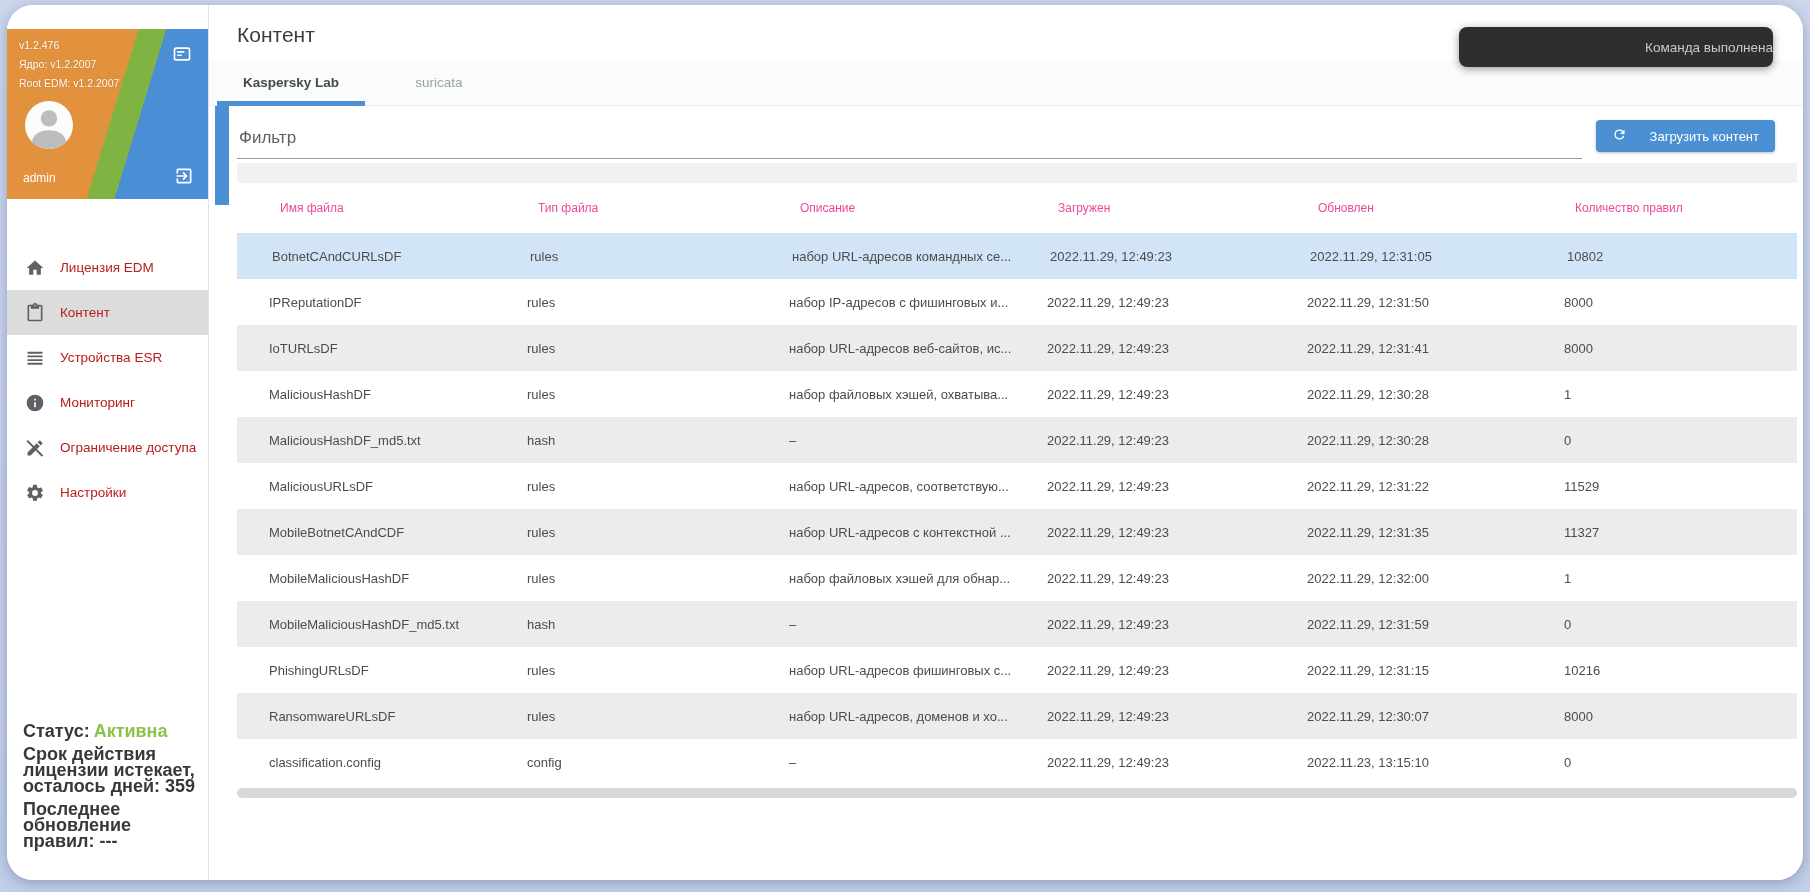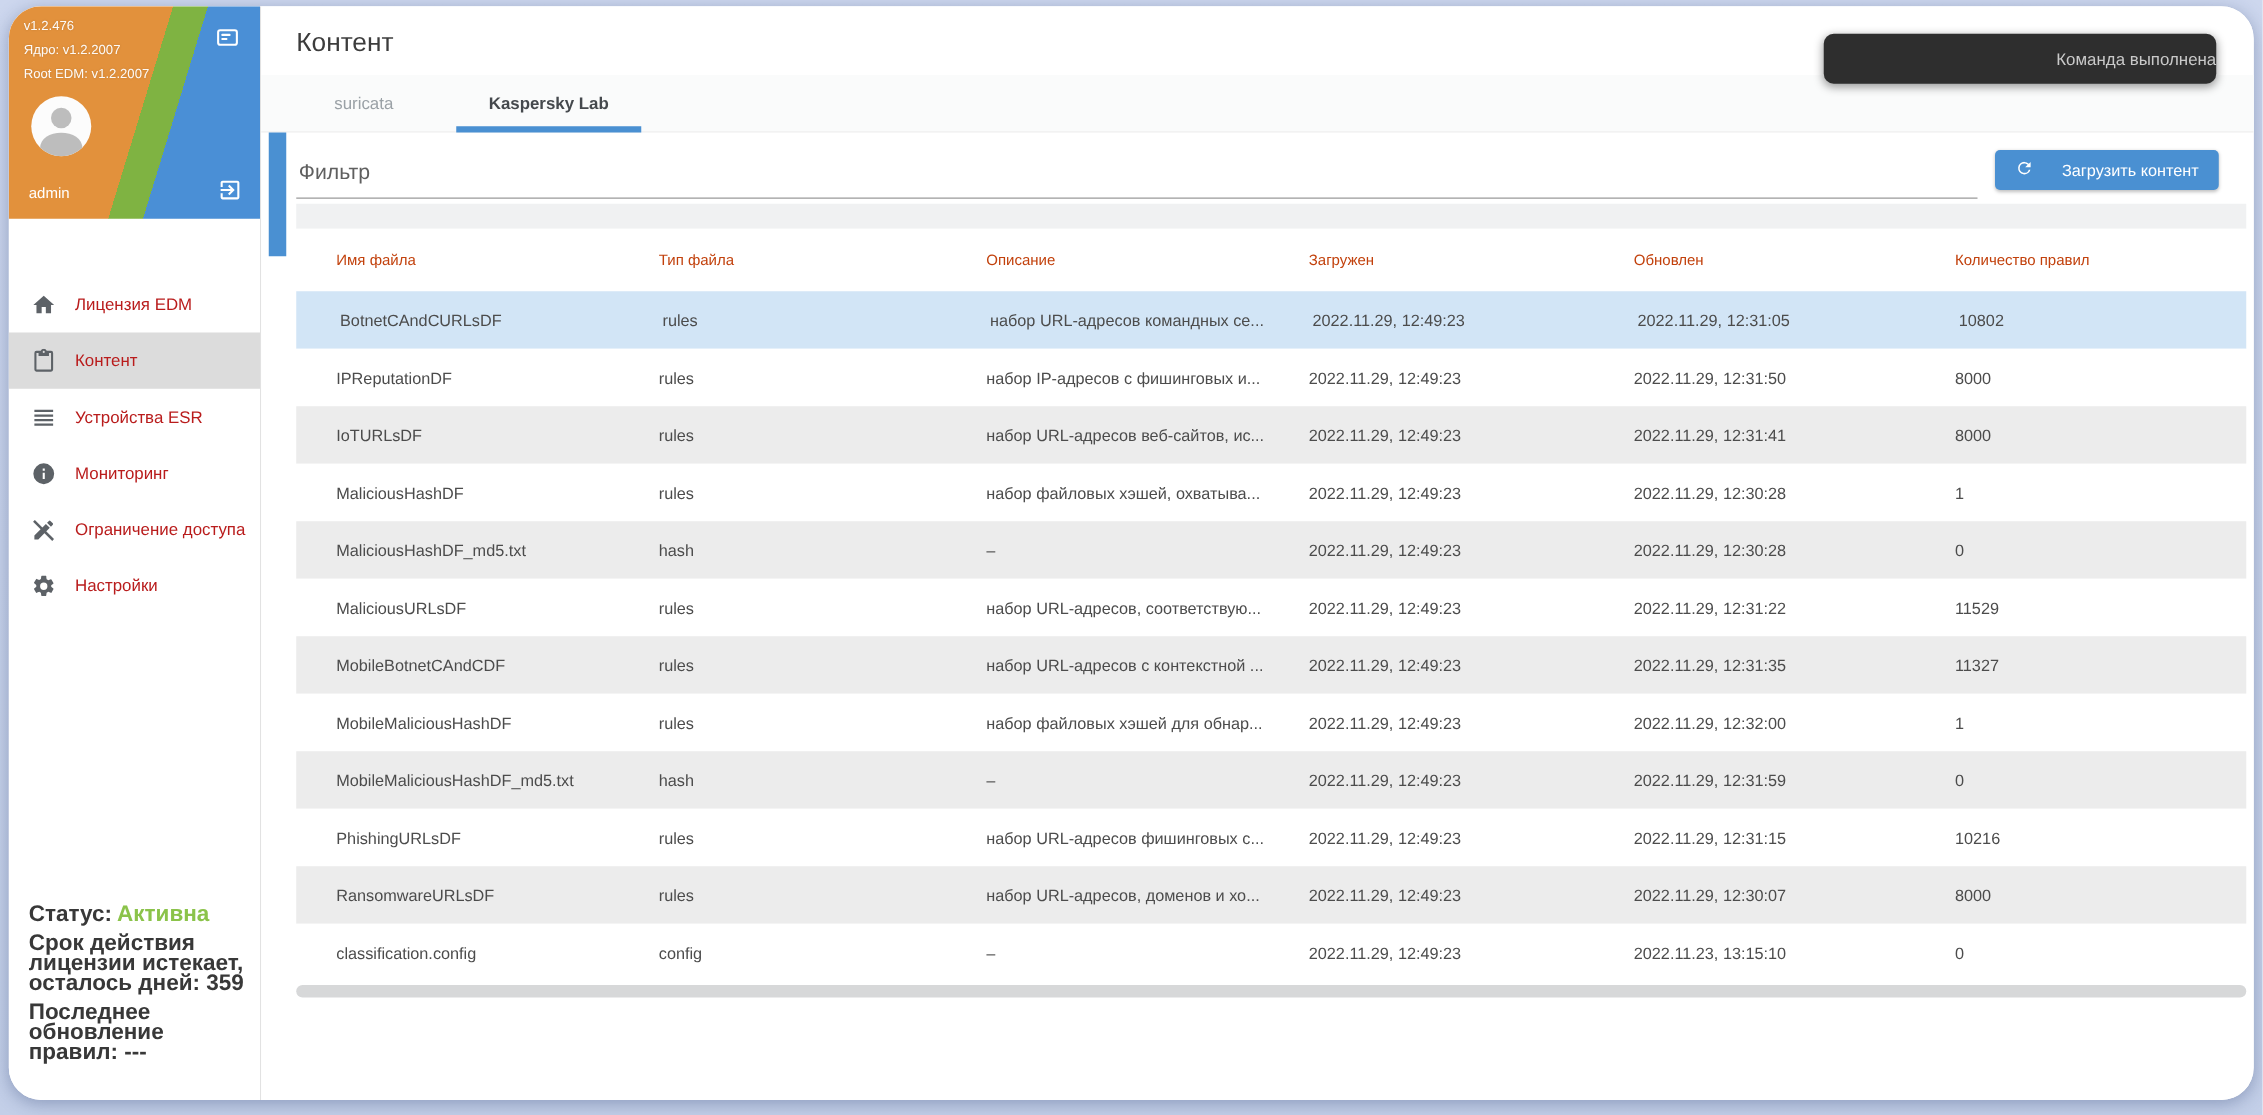--- a/index.html
+++ b/index.html
@@ -6,21 +6,21 @@
   html,body { width:1810px; height:892px; }
   body { font-family:"Liberation Sans","DejaVu Sans",sans-serif; background:#c9d4ea; }
   .stage { position:relative; width:1810px; height:892px; background:linear-gradient(180deg,#cdd7ee,#c3cfe8); overflow:hidden; }
   .window { position:absolute; left:7px; right:7px; top:5px; bottom:12px; background:#fff; border-radius:26px;
             overflow:hidden; box-shadow:0 3px 14px rgba(40,60,110,.35); }
 
   
   .sidebar { position:absolute; left:0; top:0; bottom:0; width:202px; background:#fff; border-right:1px solid #e2e2e2; }
   .sb-header { position:relative; height:170px;
     background:linear-gradient(107deg, var(--brand-orange,#e2913c) 0%, var(--brand-orange,#e2913c) 52%,
-      var(--brand-green,#7fb342) 52%, var(--brand-green,#7fb342) 63%, var(--brand-blue,#4a8fd6) 63%); }
+      var(--brand-green,#7fb342) 52%, var(--brand-green,#7fb342) 63%, var(--brand-blue,#4a8fd6) 63%);margin-top:24px; }
   .versions { padding:7px 0 0 12px; color:rgba(255,255,255,.96); font-size:10.5px; line-height:1.8; text-shadow:0 0 2px rgba(0,0,0,.15); }
   .hdr-icon { position:absolute; width:20px; height:20px; color:#fff; }
   .card-icon { top:15px; right:16px; }
   .exit-icon { bottom:13px; right:14px; }
   .avatar { position:absolute; left:18px; top:72px; width:48px; height:48px; border-radius:50%; background:#fcfcfc; overflow:hidden; }
   .username { position:absolute; left:16px; bottom:14px; color:#fff; font-size:12px; }
 
   .menu { padding-top:46px; }
   .menu-item { height:45px; display:flex; align-items:center; gap:15px; padding-left:18px;
                color:#b91c1c; font-size:13.5px; cursor:pointer; }
@@ -58,21 +58,21 @@
               box-shadow:0 1px 3px rgba(0,0,0,.25); white-space:nowrap; }
   .load-btn svg { width:15px; height:15px; }
 
   .gray-band { margin:5px 6px 0 28px; height:20px; background:#f0f1f2; }
 
   .table { margin-left:28px; margin-right:6px; }
   .trow { display:grid; grid-template-columns:258px 262px 258px 260px 257px auto; align-items:center;
           padding-left:32px; height:46px; }
   .trow.thead { height:50px; color:#8e8e8e; font-size:12px; background:#fff; }
   .trow .cell { font-size:13px; color:#4c4c4c; white-space:nowrap; overflow:hidden; text-overflow:clip; padding-right:12px; }
-  .trow.thead .cell { color:#c2410c; font-size:12px; }
+  .trow.thead .cell { color:#ec4899; font-size:12px;margin-left:11px; }
   .trow.sel  { background:var(--row-selected,#d2e5f6);padding-left:35px; }
   .trow.gray { background:#ececec; }
   .trow.white{ background:#ffffff; }
 
   .hscrollbar { margin:3px 6px 0 28px; height:10px; background:#d7d8d9; border-radius:6px; }
 </style>
 </head>
 <body>
 
 <div class="stage">
@@ -167,22 +167,22 @@
     </aside>
 
     <main class="main">
       <div class="toast">
         <span>Команда выполнена</span>
       </div>
 
       <h1 class="page-title">Контент</h1>
 
       <div class="tabbar">
+          <div class="tab active">Kaspersky Lab</div>
           <div class="tab">suricata</div>
-          <div class="tab active">Kaspersky Lab</div>
         </div>
 
       <div class="vstrip"></div>
 
       <div class="filter-row">
         <input class="filter-input" type="text" placeholder="Фильтр" style="">
         <button class="load-btn">
           <span>
             <svg viewBox="0 0 24 24" fill="#ffffff">
               <path d="M17.65 6.35A7.95 7.95 0 0 0 12 4a8 8 0 1 0 7.73 10h-2.08A6 6 0 1 1 12 6c1.66 0 3.14.69 4.22 1.78L13 11h7V4l-2.35 2.35z"></path>

